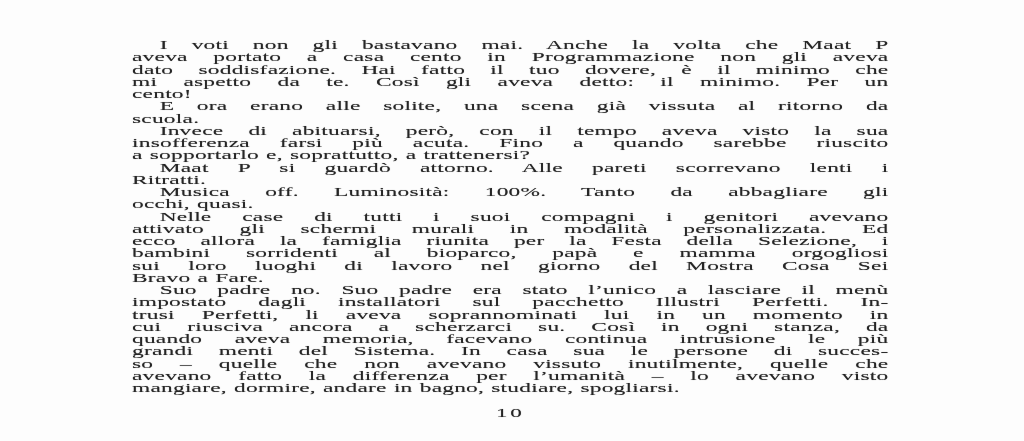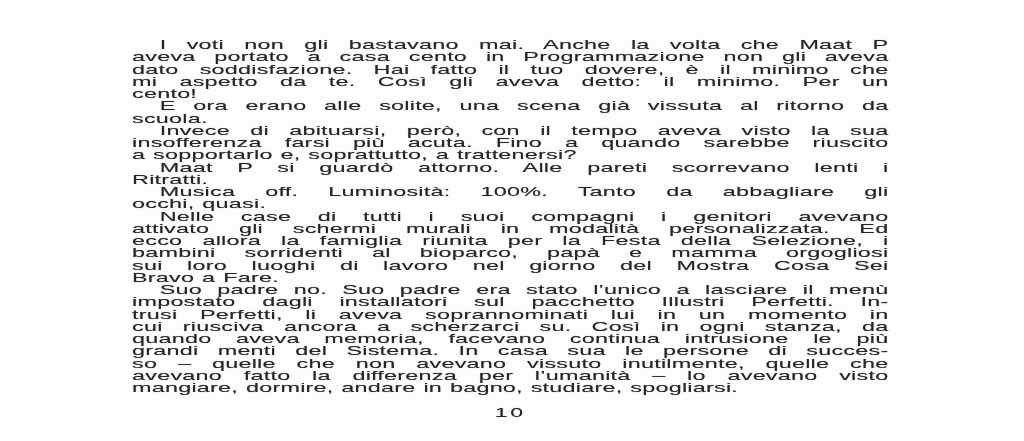--- a/index.html
+++ b/index.html
@@ -8,21 +8,21 @@
     width: 1024px;
     height: 441px;
     overflow: hidden;
     background: #ffffff;
   }
   .page {
     position: relative;
     width: 1024px;
     height: 441px;
     background: #fdfdfd;
-    font-family: Liberation Sans, sans-serif;
+    font-family: Liberation Serif, serif;
     color: #262626;
   }
   
   .text-block {
     position: absolute;
     left: 132px;
     top: 39px;
     width: 410px;
     transform: scaleX(1.845);
     transform-origin: 0 0;

